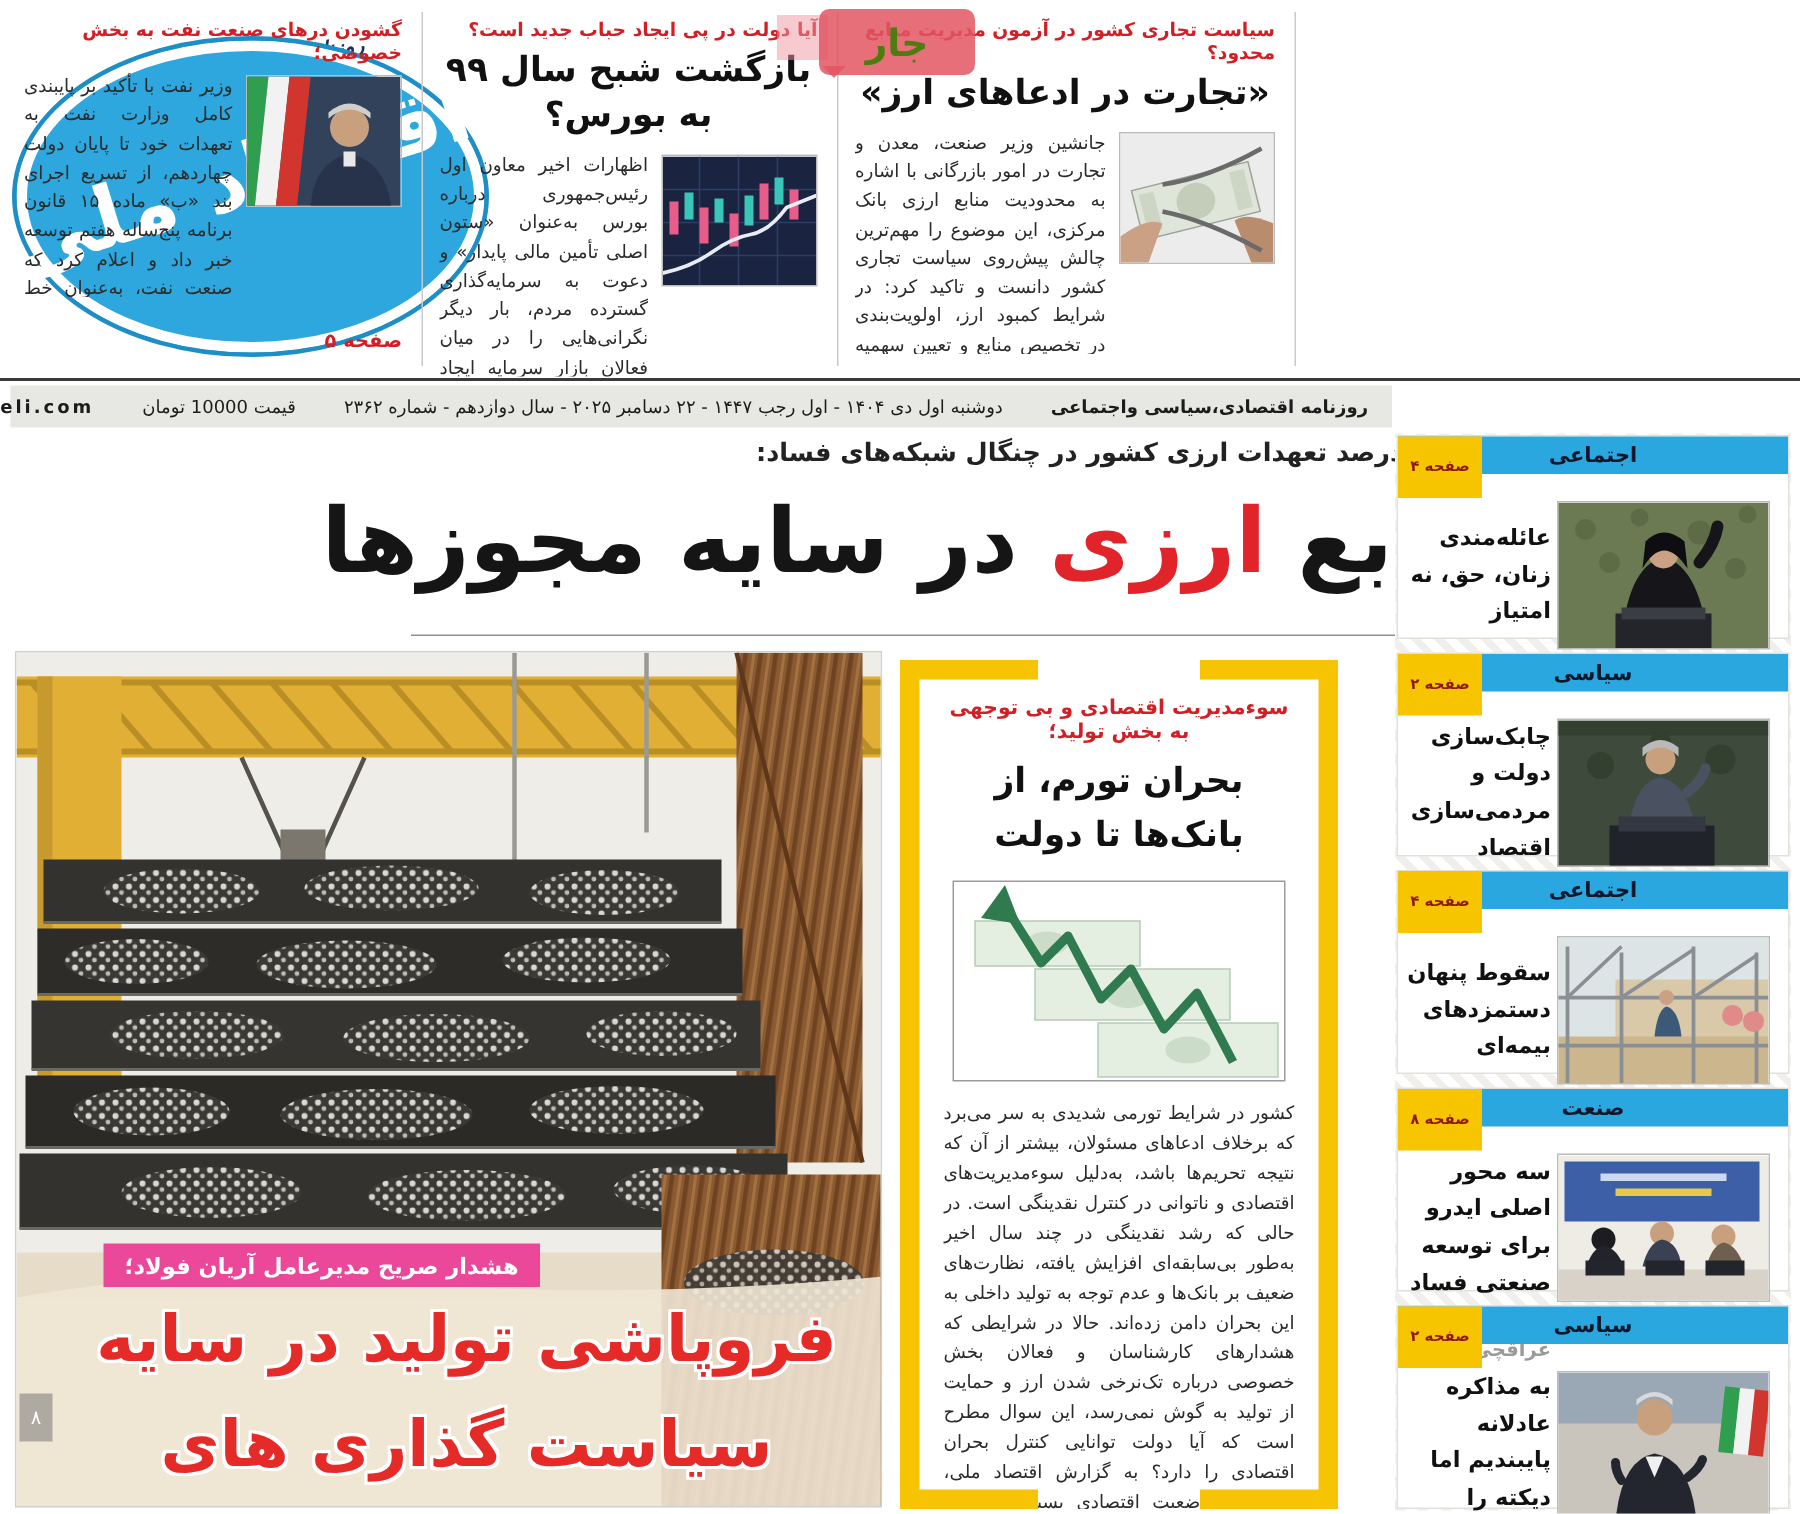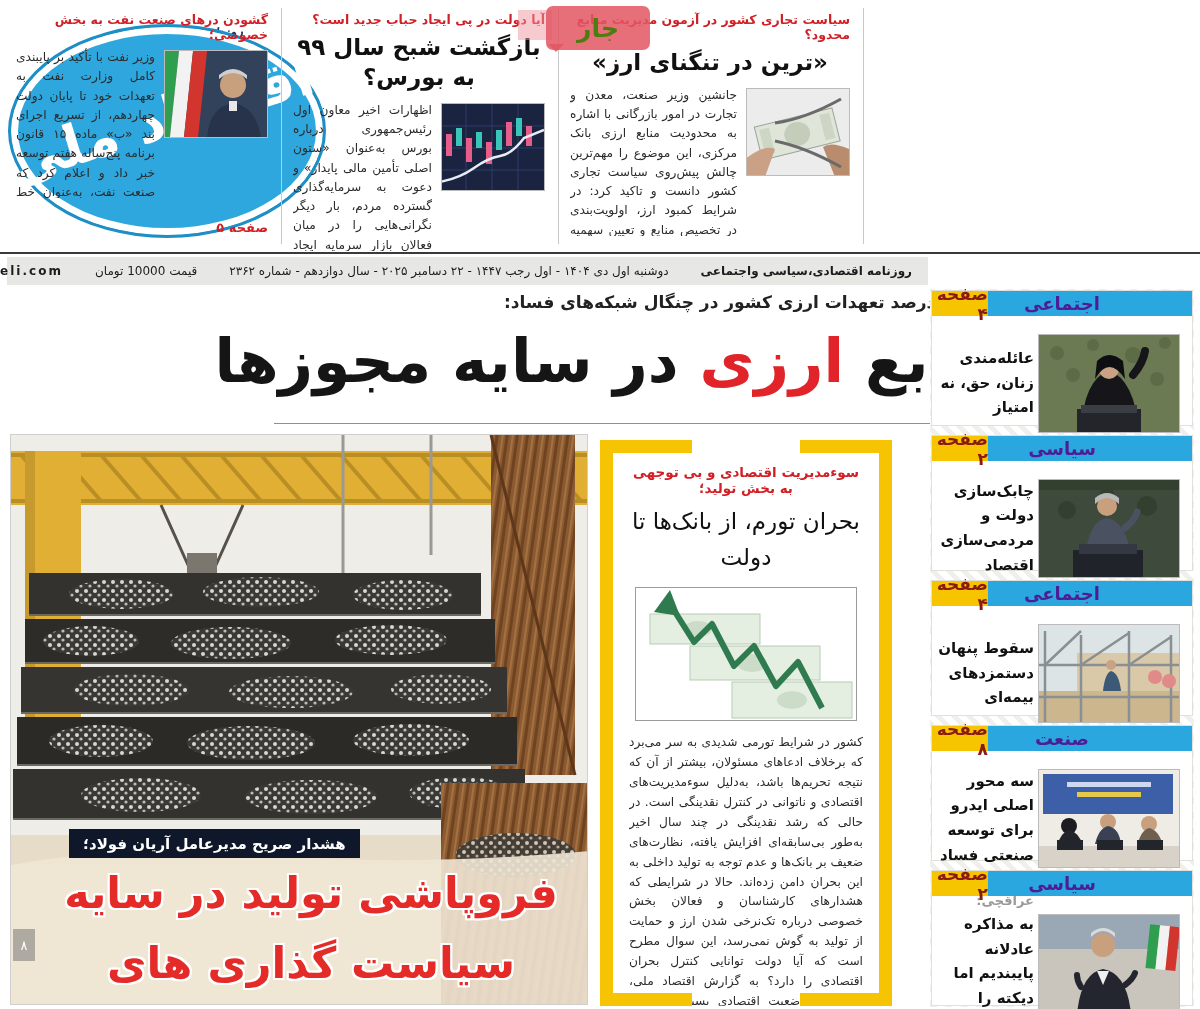--- a/index.html
+++ b/index.html
@@ -71,21 +71,21 @@
   .lead .hl { text-align:center; font-size:60px; font-weight:900; color:#151515; white-space:nowrap; margin-top:14px; letter-spacing:-1px; }
   .lead .hl .red { color:#e0242a; }
   .lead .page { color:#d21f26; font-size:13px; font-weight:bold; margin-top:8px; }
   .lead .rule { margin-top:4px; height:1px; background:#8f8f8f; }
 
   
   .photo { position:absolute; top:434px; right:612px;  left:10px; width:578px; height:571px; border:1px solid #cfcfcf; overflow:hidden; }
   .photo svg { position:absolute; top:0; left:0; }
   .photo-badge {
     position:absolute; top:394px; left:58px; height:29px; padding:0 14px;
-    background:#0f172a; color:#fff; font-size:15px; font-weight:bold;
+    background:#ec4899; color:#fff; font-size:15px; font-weight:bold;
     display:flex; align-items:center; z-index:3;
   }
   .photo-title {
     position:absolute; top:424px; left:30px; width:540px; z-index:3;
     text-align:center; color:#e52b28; font-size:43px; font-weight:900; line-height:1.62;
     text-shadow:-2px -2px 0 #fff, 2px -2px 0 #fff, -2px 2px 0 #fff, 2px 2px 0 #fff,
                 0 -2px 0 #fff, 0 2px 0 #fff, -2px 0 0 #fff, 2px 0 0 #fff;
   }
   .photo-num {
     position:absolute; top:494px; right:552px; left:2px; width:22px; height:32px; z-index:3;
@@ -97,33 +97,33 @@
   .center-art { position:absolute; top:440px; left:600px; width:292px; height:566px;
     border-left:13px solid #f7c404; border-right:13px solid #f7c404; background:#fff; }
   .center-art::before, .center-art::after {
     content:""; position:absolute; left:-13px; right:-13px; height:13px;
     background:linear-gradient(to right,#f7c404 0 92px, rgba(0,0,0,0) 92px calc(100% - 92px), #f7c404 calc(100% - 92px) 100%);
   }
   .center-art::before { top:0; }
   .center-art::after { bottom:0; }
   .center-inner { padding:24px 16px 10px 16px; height:100%; overflow:hidden; }
   .center-inner .kicker { color:#d21f26; font-size:13.5px; font-weight:bold; text-align:center; }
-  .center-inner .hl { color:#111; font-size:23px; font-weight:400; text-align:center; line-height:1.55; margin-top:8px; }
+  .center-inner .hl { color:#111; font-size:23px; font-weight:700; text-align:center; line-height:1.55; margin-top:8px; }
   .center-img { width:222px; height:134px; border:1px solid #9b9b9b; margin:12px auto 12px auto; background:#fff; }
   .center-inner .body { font-size:12.2px; line-height:1.63; color:#2b2b2b; text-align:justify; height:278px; overflow:hidden; }
 
   
   .sidebar { position:absolute; top:289px; right:6px; left:930px; width:264px; height:718px;
     background:repeating-linear-gradient(45deg,#f1efeb 0 5px,#ffffff 5px 11px); padding:1px; }
   .sb-card { position:relative; width:262px; height:136px; background:#fff; margin-bottom:9px; border:1px solid #e2e0db; }
   .sb-head { position:relative; height:25px; background:#2ba7e0; }
-  .sb-head .section { position:absolute; inset:0; color:#4c1d95; font-size:18px; font-weight:bold;
+  .sb-head .section { position:absolute; inset:0; color:#0f172a; font-size:14px; font-weight:bold;
     display:flex; align-items:center; justify-content:center; }
-  .sb-head .badge { position:absolute; left:0; top:0; width:56px; height:25px; background:#f7c500;
-    color:#8c1a10; font-size:17px; font-weight:bold; display:flex; align-items:center; justify-content:center; }
+  .sb-head .badge { position:absolute; left:0; top:0; width:56px; height:41px; background:#f7c500;
+    color:#8c1a10; font-size:10px; font-weight:bold; display:flex; align-items:center; justify-content:center; }
   .sb-body { display:flex; height:134px; align-items:center; padding:4px 6px; }
   .sb-title { flex:1; font-size:15px; font-weight:800; color:#111; line-height:1.65; text-align:right; padding-right:4px; }
   .sb-kicker { color:#9a9a9a; font-size:13px; font-weight:bold; display:block; }
   .sb-thumb { width:142px; height:99px; border:1px solid #bbb; overflow:hidden; margin-right:6px; }
 
   svg { display:block; }
 </style>
 </head>
 <body>
 
@@ -133,21 +133,21 @@
     <div class="logo-tagline">روزنامه سراسری</div>
     <div class="logo-oval"></div>
     <div class="logo-title">اقتصاد ملی</div>
   </div>
 
   <div class="watermark-strip"></div>
   <div class="watermark">جار</div>
 
   <div class="ta" style="right:340px; width:300px;">
     <div class="kicker">سیاست تجاری کشور در آزمون مدیریت منابع محدود؟</div>
-    <div class="hl">«ترین در تنگنای ارز»</div>
+    <div class="hl">«تجارت در ادعاهای ارز»</div>
     <div class="thumb">
       <svg width="104" height="88" viewBox="0 0 104 88">
         <rect width="104" height="88" fill="#ececec"></rect>
         <g transform="rotate(-14 52 44)">
           <rect x="12" y="28" width="80" height="34" fill="#dfe5d8" stroke="#9aa596"></rect>
           <ellipse cx="52" cy="45" rx="13" ry="12" fill="#c3cdb9"></ellipse>
           <rect x="16" y="32" width="10" height="26" fill="#cdd6c4"></rect>
           <rect x="78" y="32" width="10" height="26" fill="#cdd6c4"></rect>
         </g>
         <path d="M0,70 Q20,55 30,60 L20,88 L0,88 Z" fill="#caa184"></path>

